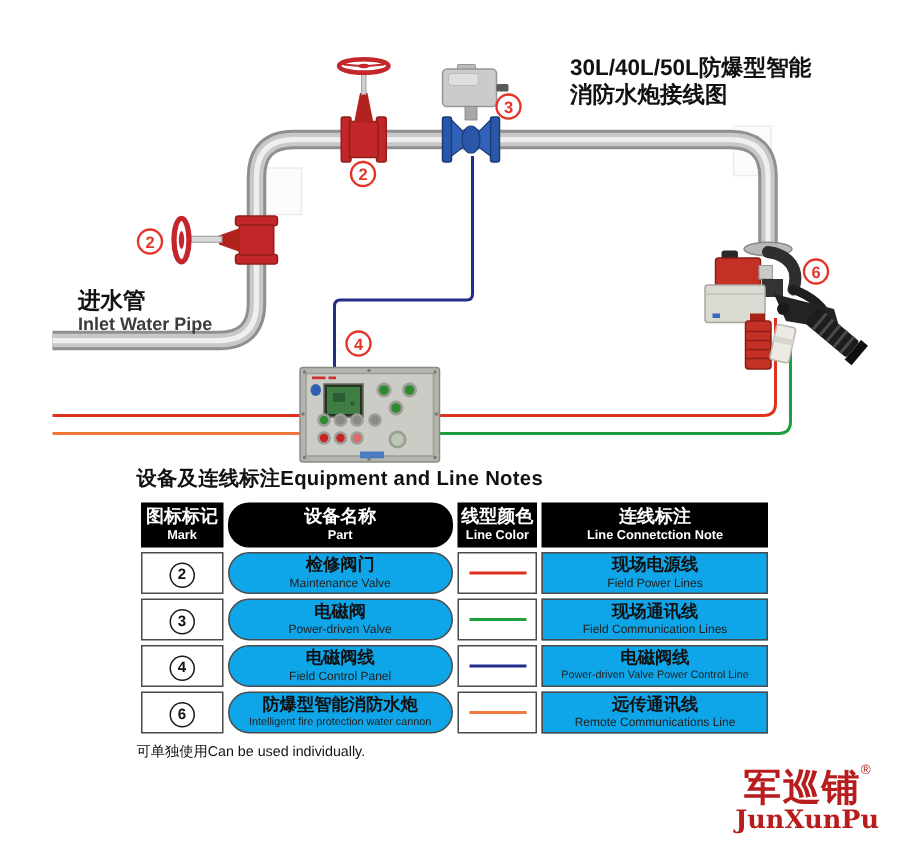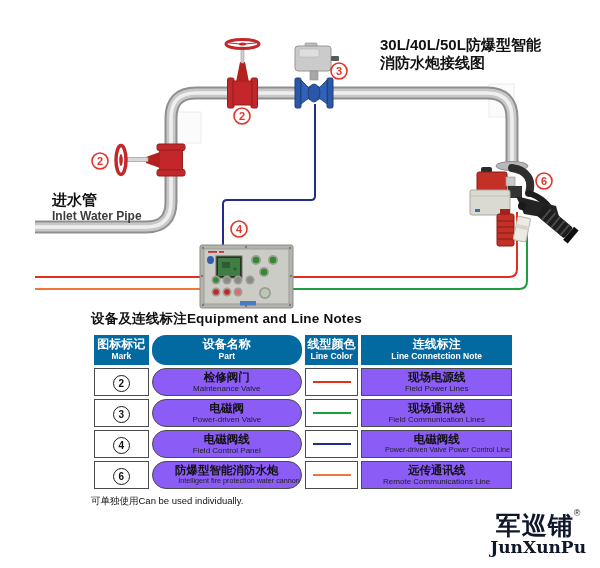--- a/index.html
+++ b/index.html
@@ -7,49 +7,49 @@
     width:600px;height:568px;position:relative;background:#ffffff;
     font-family:"Liberation Sans","DejaVu Sans",sans-serif;overflow:hidden;
   }
   
   #diagram{position:absolute;left:0;top:0;}
   
   .table-wrap{position:absolute;left:91px;top:310px;width:424px;}
   .table-title{font-size:13.5px;font-weight:bold;color:#111;margin:0 0 4px 0;letter-spacing:0.2px;}
   table.notes{border-collapse:separate;border-spacing:3px;margin-left:0px;}
   table.notes th{
-    background:#0369a1;color:#fff;font-weight:bold;border:0;
+    background:#000000;color:#fff;font-weight:bold;border:0;
     padding:2px 1px;height:26px;vertical-align:middle;text-align:center;
   }
   table.notes td{
     border:1px solid #4b4b4b;height:24px;padding:1px 1px;
     text-align:center;vertical-align:middle;
   }
   td.c-white{background:#ffffff;}
-  td.c-gray{background:#8b5cf6;}
+  td.c-gray{background:#0ea5e9;}
   .w-mark{width:52px;}
   .w-part{width:150px;border-radius:14px;}
   .w-line{width:50px;}
   .w-note{width:150px;}
   .cn{font-size:11.5px;font-weight:bold;color:#111;line-height:1.15;}
   .en{font-size:8px;color:#222;line-height:1.15;}
-  .en-sm{font-size:7.2px;text-align:right;}
+  .en-sm{font-size:7.2px;}
   th .cn{color:#fff;font-size:12px;}
   th .en{color:#fff;font-size:8.5px;}
   .circle-num{
     display:inline-flex;width:15px;height:15px;border:1.3px solid #1a1a1a;border-radius:50%;
     align-items:center;justify-content:center;font-size:10px;font-weight:bold;color:#111;
   }
   .swatch{width:38px;height:2.5px;margin:0 auto;}
   .footnote{
     position:absolute;left:91px;top:495px;width:421px;text-align:left;
     font-size:9.5px;color:#111;
   }
   
-  .logo{position:absolute;right:14px;top:513px;text-align:center;color:#0f172a;line-height:1;}
+  .logo{position:absolute;right:14px;top:513px;text-align:center;color:#b91c1c;line-height:1;}
   .logo-cn{font-size:25px;font-weight:bold;letter-spacing:1px;}
   .logo-reg{font-size:9px;vertical-align:top;position:relative;top:-4px;}
   .logo-en{font-family:"DejaVu Serif","Liberation Serif",serif;font-size:17px;font-weight:bold;margin-top:1px;}
 </style>
 </head>
 <body>
 
 <svg id="diagram" width="600" height="332" viewBox="0 0 600 332">
 
   <g>

